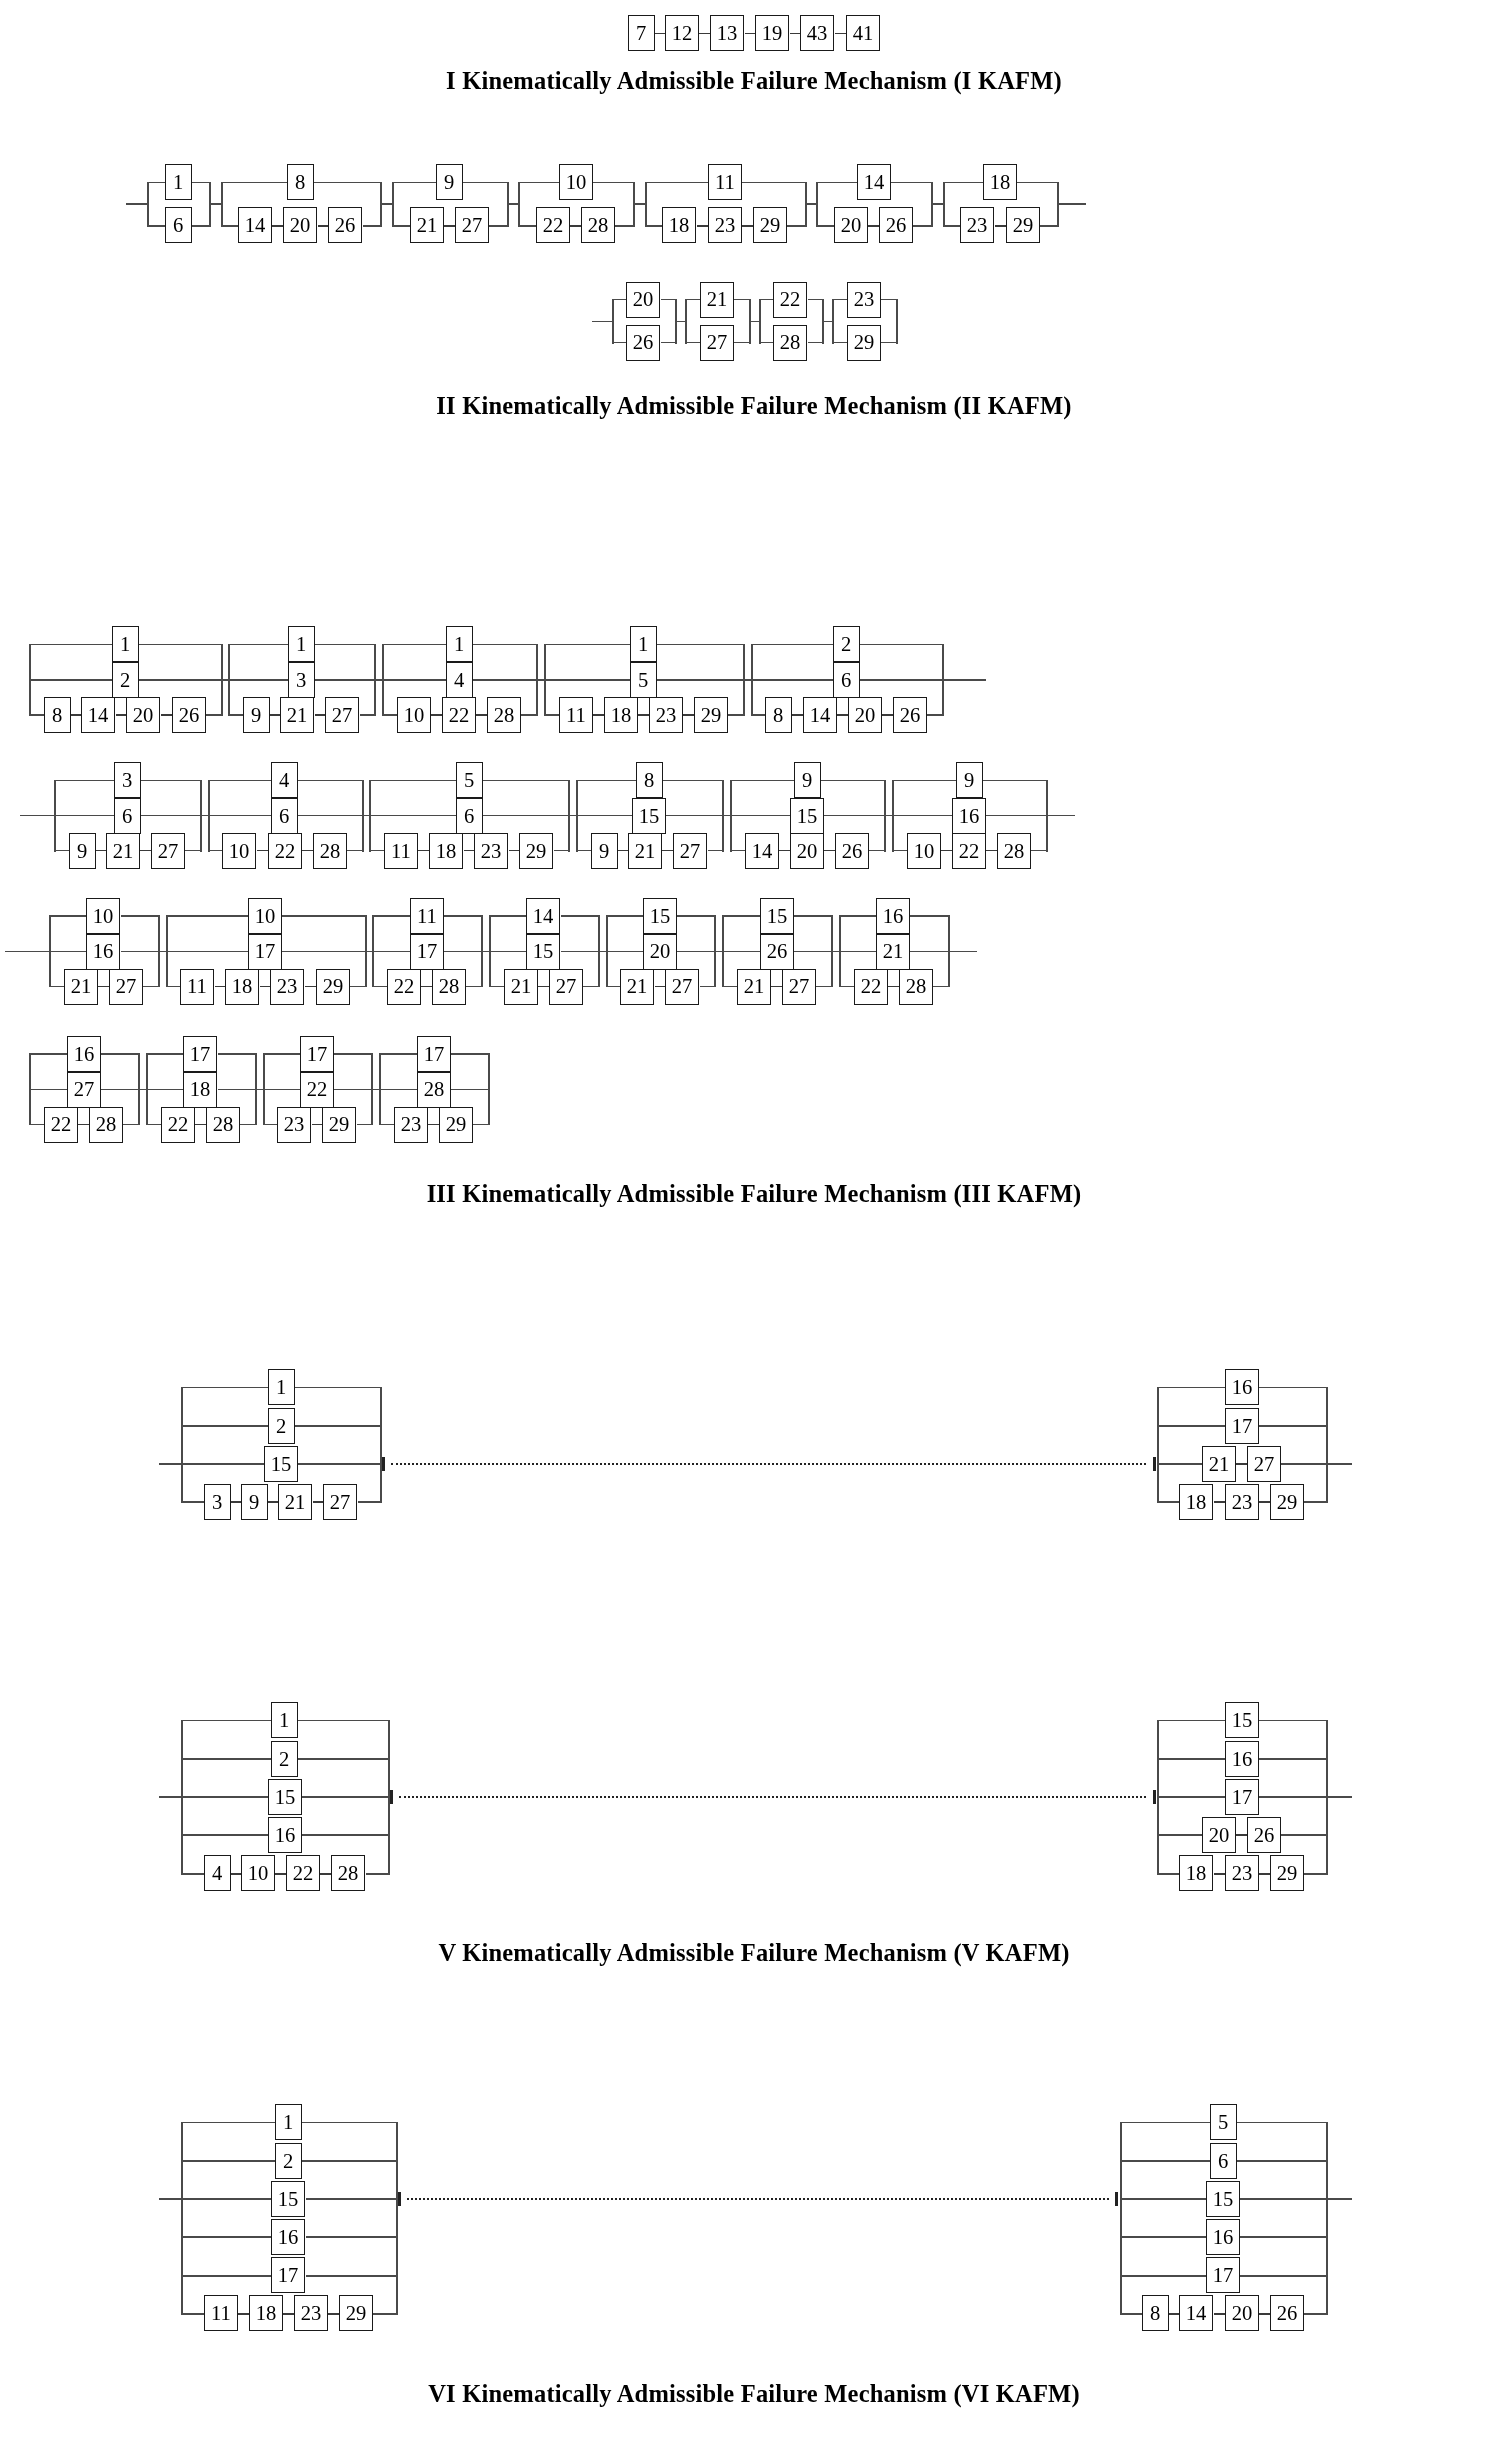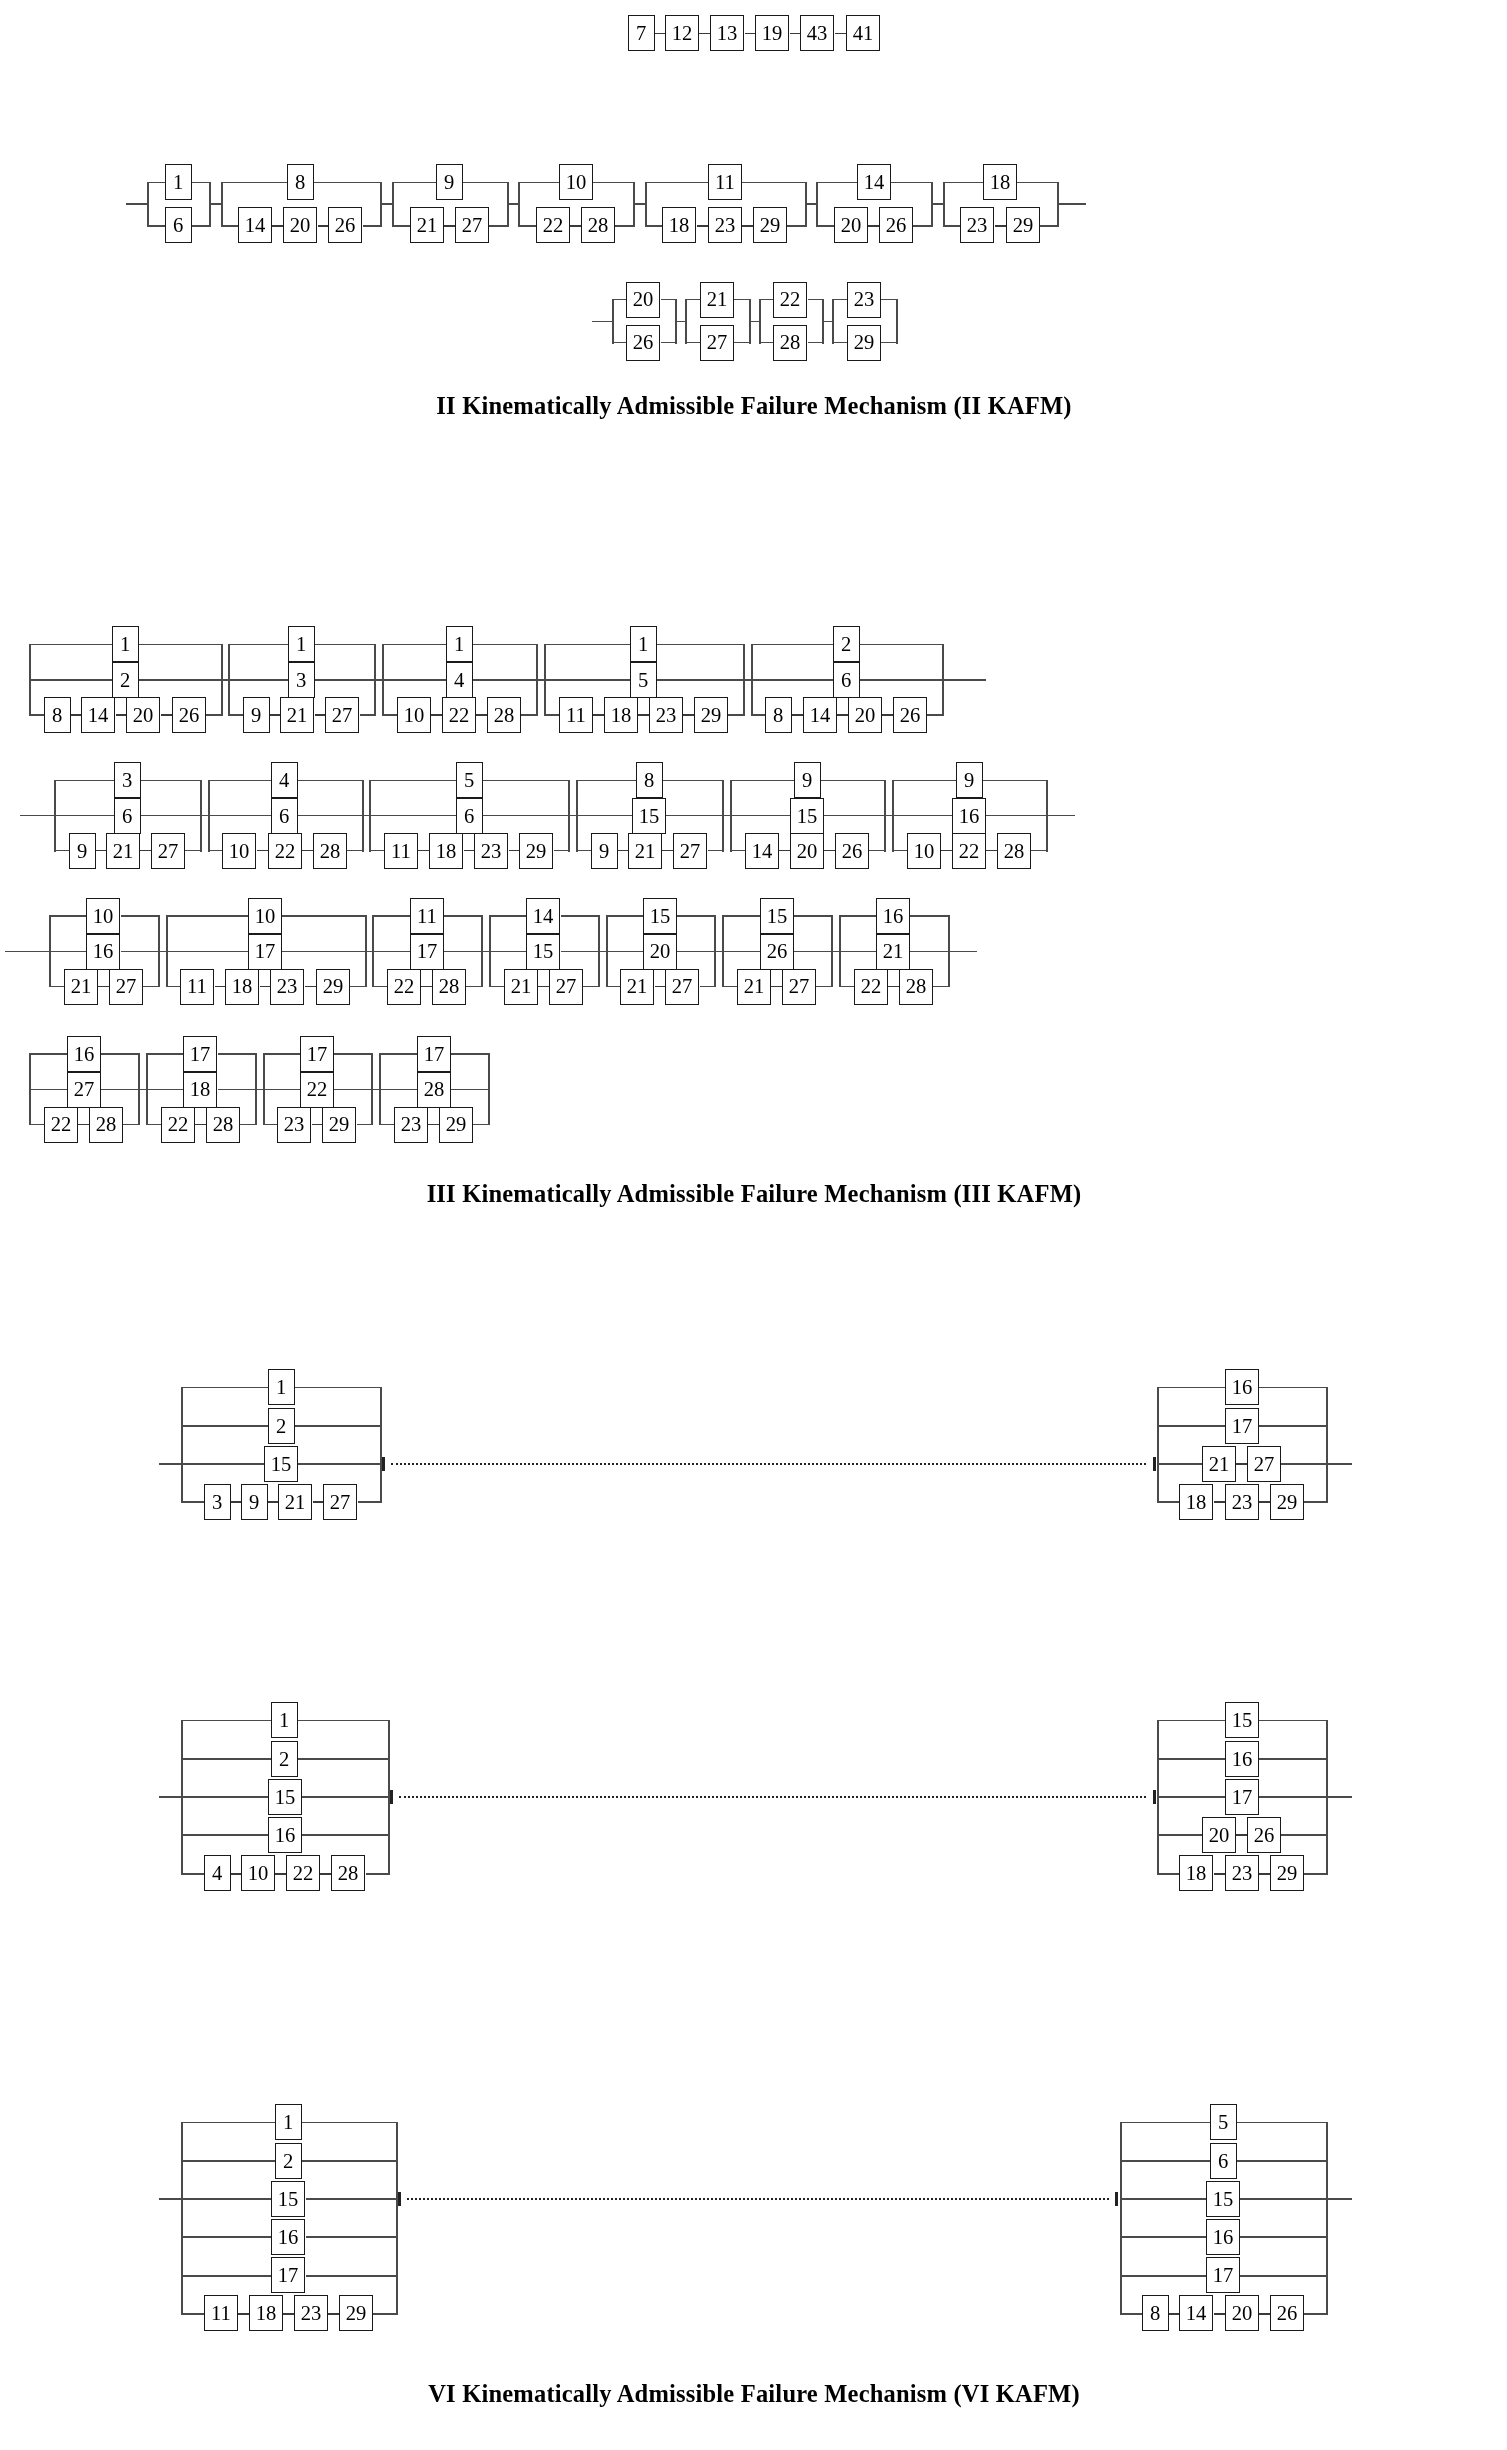--- a/index.html
+++ b/index.html
@@ -64,20 +64,21 @@
         <div class="nd w2" style="position: absolute; left: 665px; top: 10.3px;">12</div>
         <div class="lnk" style="position: absolute; left: 699px; top: 28px; width: 10.8px;"></div>
         <div class="nd w2" style="position: absolute; left: 710px; top: 10.3px;">13</div>
         <div class="lnk" style="position: absolute; left: 745px; top: 28px; width: 10.8px;"></div>
         <div class="nd w2" style="position: absolute; left: 755px; top: 10.3px;">19</div>
         <div class="lnk" style="position: absolute; left: 790px; top: 28px; width: 10.8px;"></div>
         <div class="nd w2" style="position: absolute; left: 800px; top: 10.3px;">43</div>
         <div class="lnk" style="position: absolute; left: 835px; top: 28px; width: 10.8px;"></div>
         <div class="nd w2" style="position: absolute; left: 846px; top: 10.3px;">41</div>
       </div>
+    <div class="heading" style="margin-top:7.8px;">I Kinematically Admissible Failure Mechanism (I KAFM)</div>
   </div>
 
   <div class="sect" id="s2" style="top: 162px;">
     <div id="k2r1" style="position: relative; height: 105px;">
         <div class="rail v" style="left: 147px; top: 19.6px; height: 45px;"></div>
         <div class="rail v" style="left: 209px; top: 19.6px; height: 45px;"></div>
         <div class="rail h" style="left: 147px; top: 19.6px; width: 19px;"></div>
         <div class="rail h" style="left: 191px; top: 19.6px; width: 19px;"></div>
         <div class="nd w1" style="position: absolute; left: 165px; top: 2.2px;">1</div>
         <div class="rail h" style="left: 147px; top: 63px; width: 19px;"></div>
@@ -649,20 +650,21 @@
         <div class="lnk" style="position: absolute; left: 1214px; top: 168px; width: 10.8px;"></div>
         <div class="nd w2" style="position: absolute; left: 1225px; top: 150px;">23</div>
         <div class="lnk" style="position: absolute; left: 1259px; top: 168px; width: 10.8px;"></div>
         <div class="nd w2" style="position: absolute; left: 1270px; top: 150px;">29</div>
         <div class="tick" style="left: 390px; top: 85px;"></div>
         <div class="tick" style="left: 1153px; top: 85px;"></div>
         <div class="dots" style="left: 399px; top: 91px; width: 747px;"></div>
         <div class="rail h" style="left: 159px; top: 91px; width: 22.5px;"></div>
         <div class="rail h" style="left: 1326px; top: 91px; width: 25.5px;"></div>
       </div>
+    <div class="heading" style="margin-top:12.7px;">V Kinematically Admissible Failure Mechanism (V KAFM)</div>
   </div>
 
   <div class="sect" id="s6" style="top: 2107px;">
     <div id="k6blk" style="position: relative; height: 260px;">
         <div class="rail v" style="left: 181px; top: 14.7px; height: 193px;"></div>
         <div class="rail v" style="left: 396px; top: 14.7px; height: 193px;"></div>
         <div class="rail h" style="left: 181px; top: 14.7px; width: 96px;"></div>
         <div class="rail h" style="left: 302px; top: 14.7px; width: 96px;"></div>
         <div class="nd w1" style="position: absolute; left: 275px; top: -2.7px;">1</div>
         <div class="rail h" style="left: 181px; top: 53px; width: 96px;"></div>

